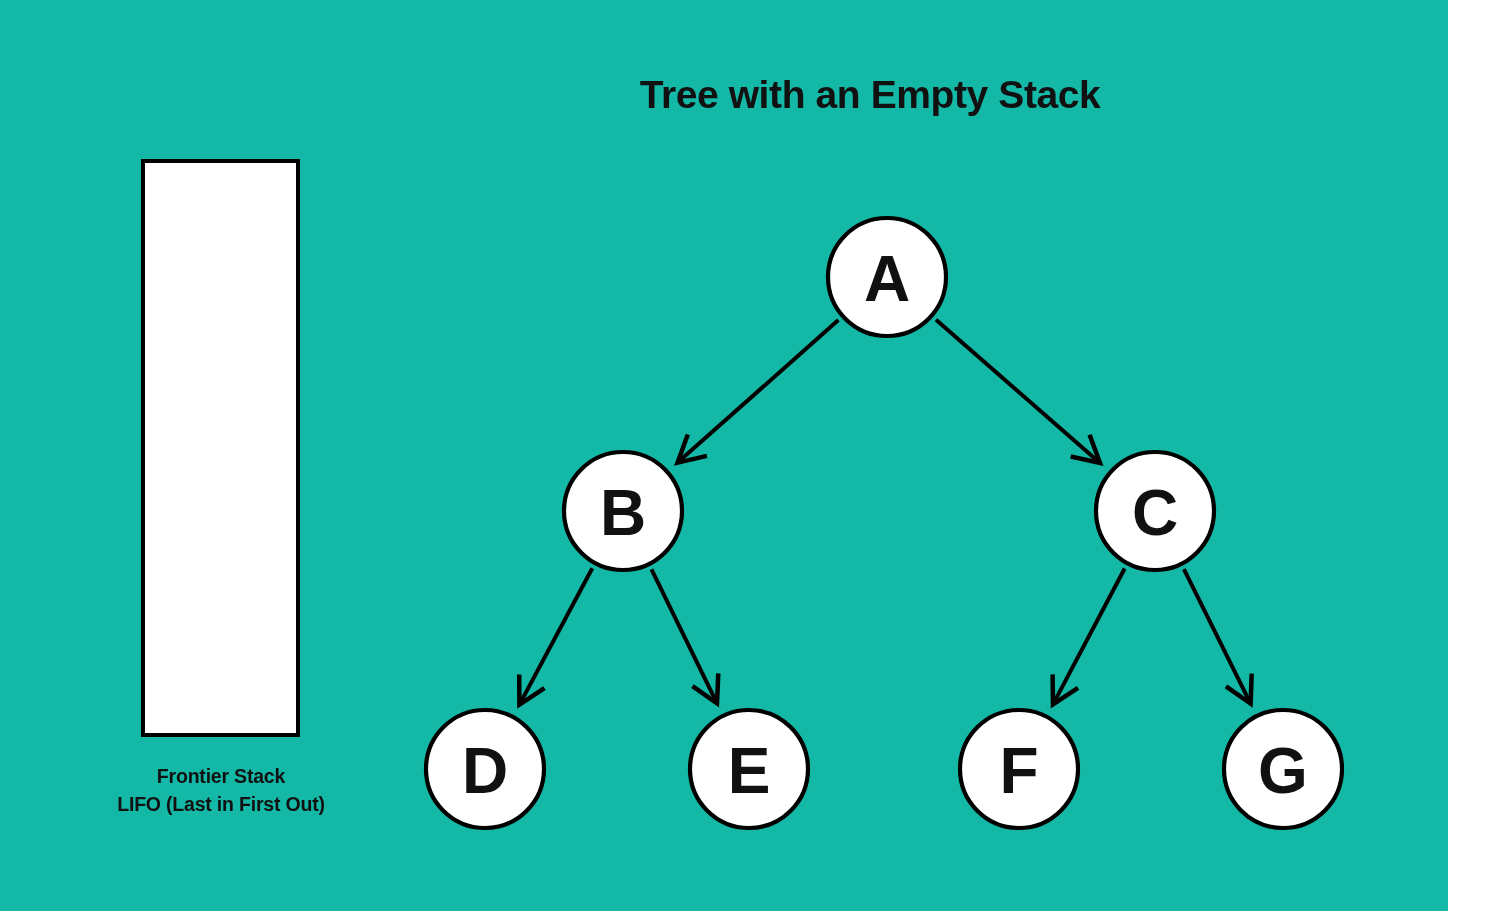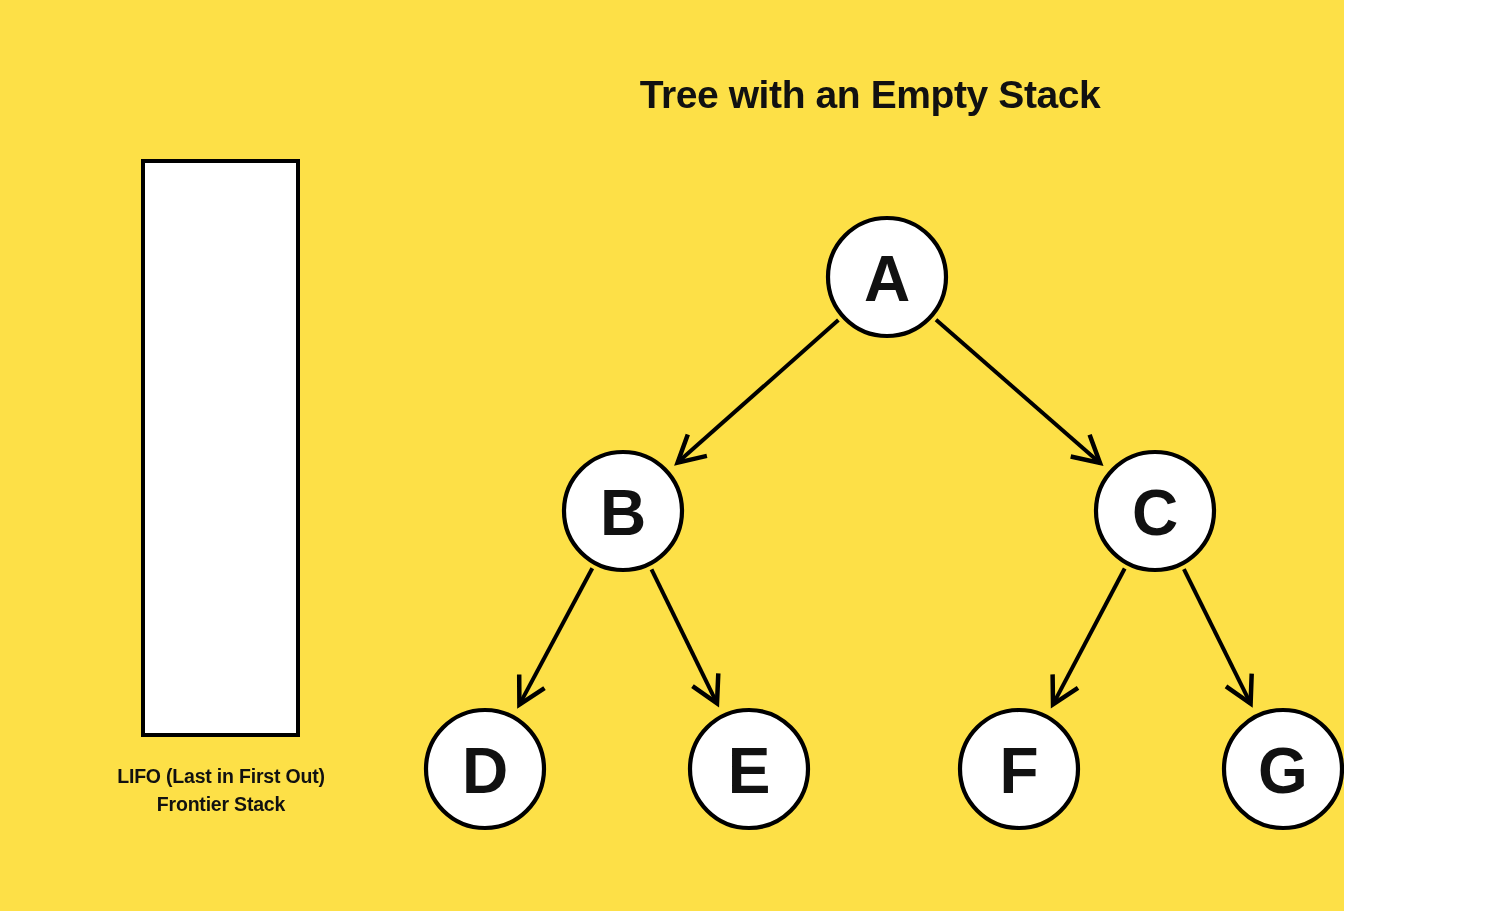--- a/index.html
+++ b/index.html
@@ -7,23 +7,23 @@
     margin: 0;
     padding: 0;
     background: #ffffff;
   }
   body {
     font-family: "Liberation Sans", sans-serif;
     -webkit-font-smoothing: antialiased;
   }
   #canvas {
     position: relative;
-    width: 1344px;
+    width: 1448px;
     height: 911px;
-    background: #fde047;
+    background: #14b8a6;
     overflow: hidden;
   }
 
   
   #page-title {
     position: absolute;
     left: 0;
     top: 74px;
     width: 1740px;           
     text-align: center;
@@ -101,22 +101,22 @@
 </head>
 <body>
 
 <div id="canvas">
 
   <div id="page-title">Tree with an Empty Stack</div>
 
   <div id="stack-box"></div>
 
   <div id="stack-caption">
+    <span class="cap-line">Frontier Stack</span>
     <span class="cap-line">LIFO (Last in First Out)</span>
-    <span class="cap-line">Frontier Stack</span>
   </div>
 
   <svg id="tree-svg" viewBox="0 0 1500 911">
     <g id="edge-layer">
         <g>
           <line x1="838.4" y1="320.1" x2="677.6" y2="462.6" class="edge-line"></line>
           <path d="M687.8,434.4 L677.6,462.6 L706.9,455.9" class="arrow-head"></path>
         </g>
         <g>
           <line x1="936.0" y1="319.8" x2="1100.0" y2="463.0" class="edge-line"></line>

